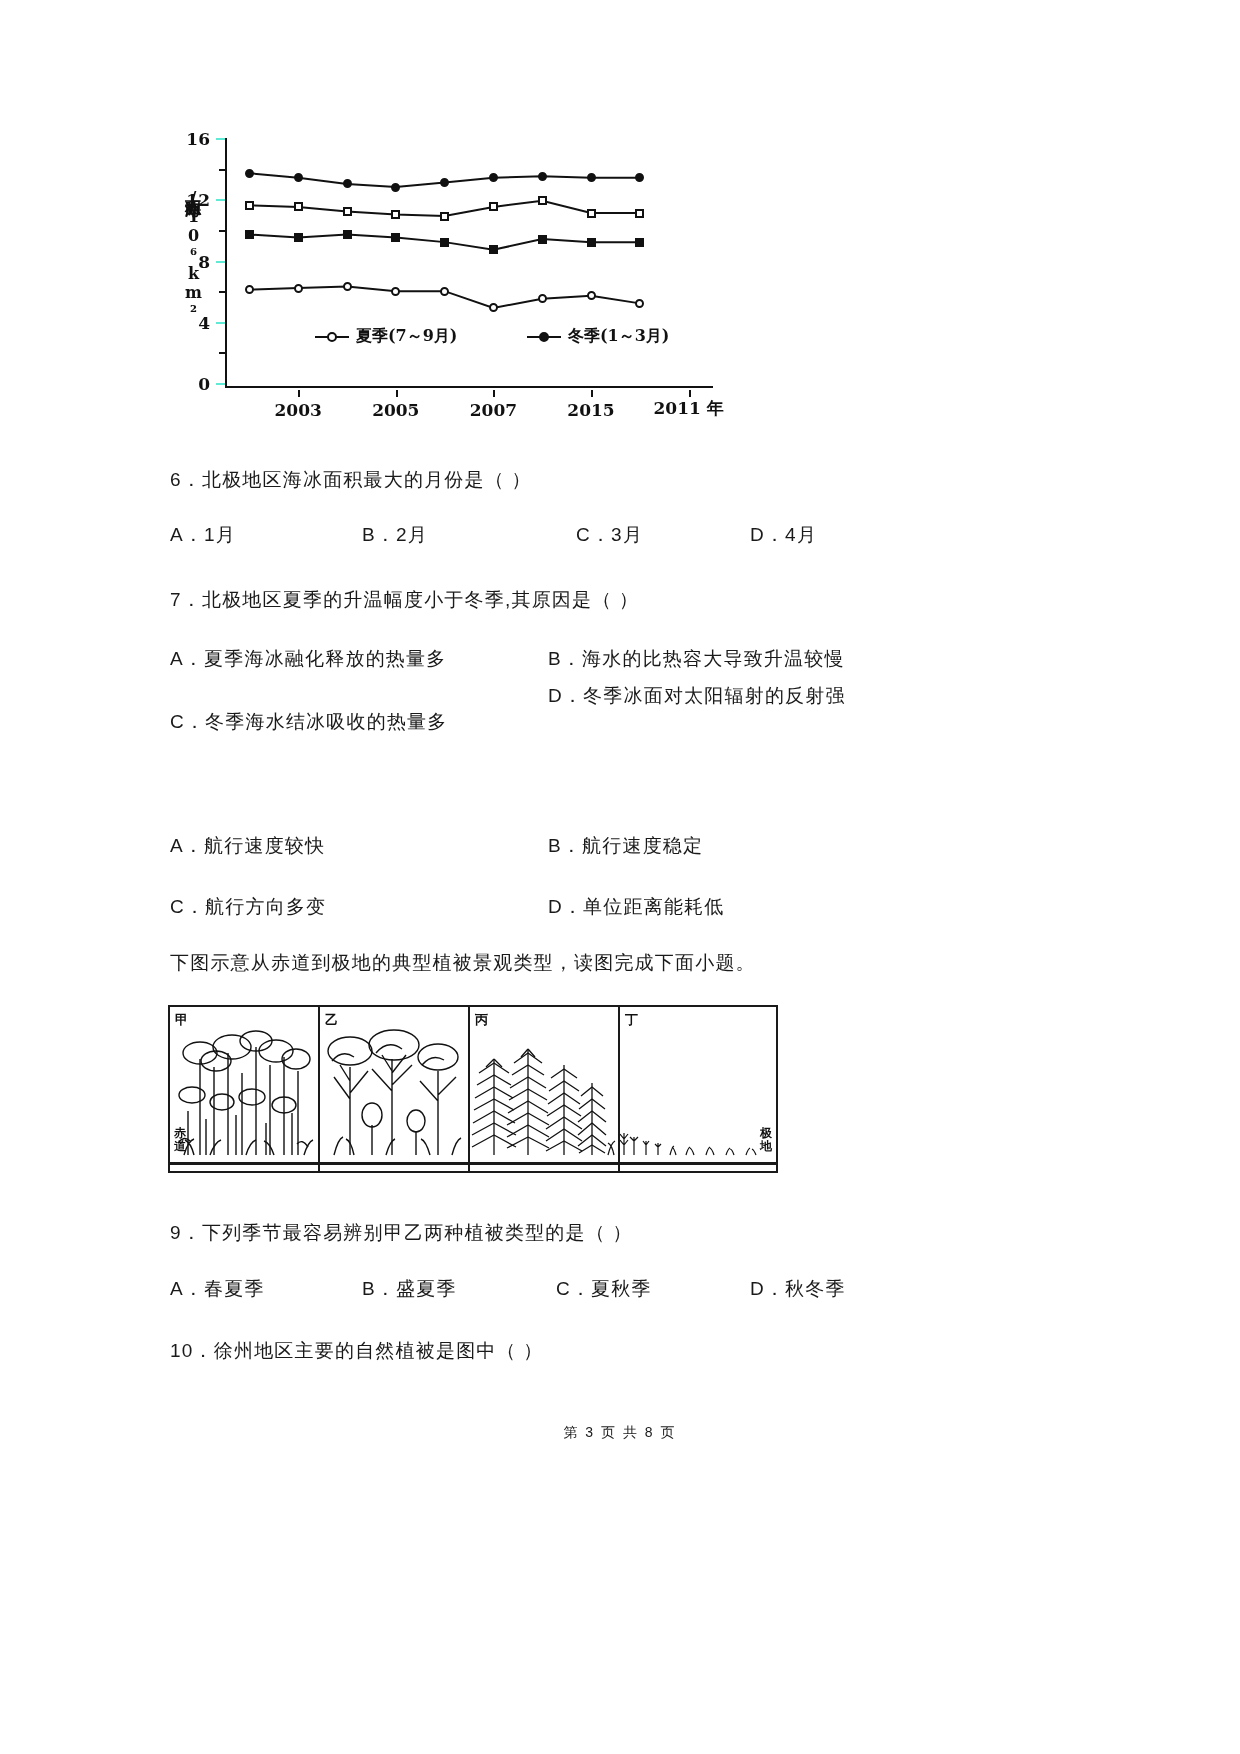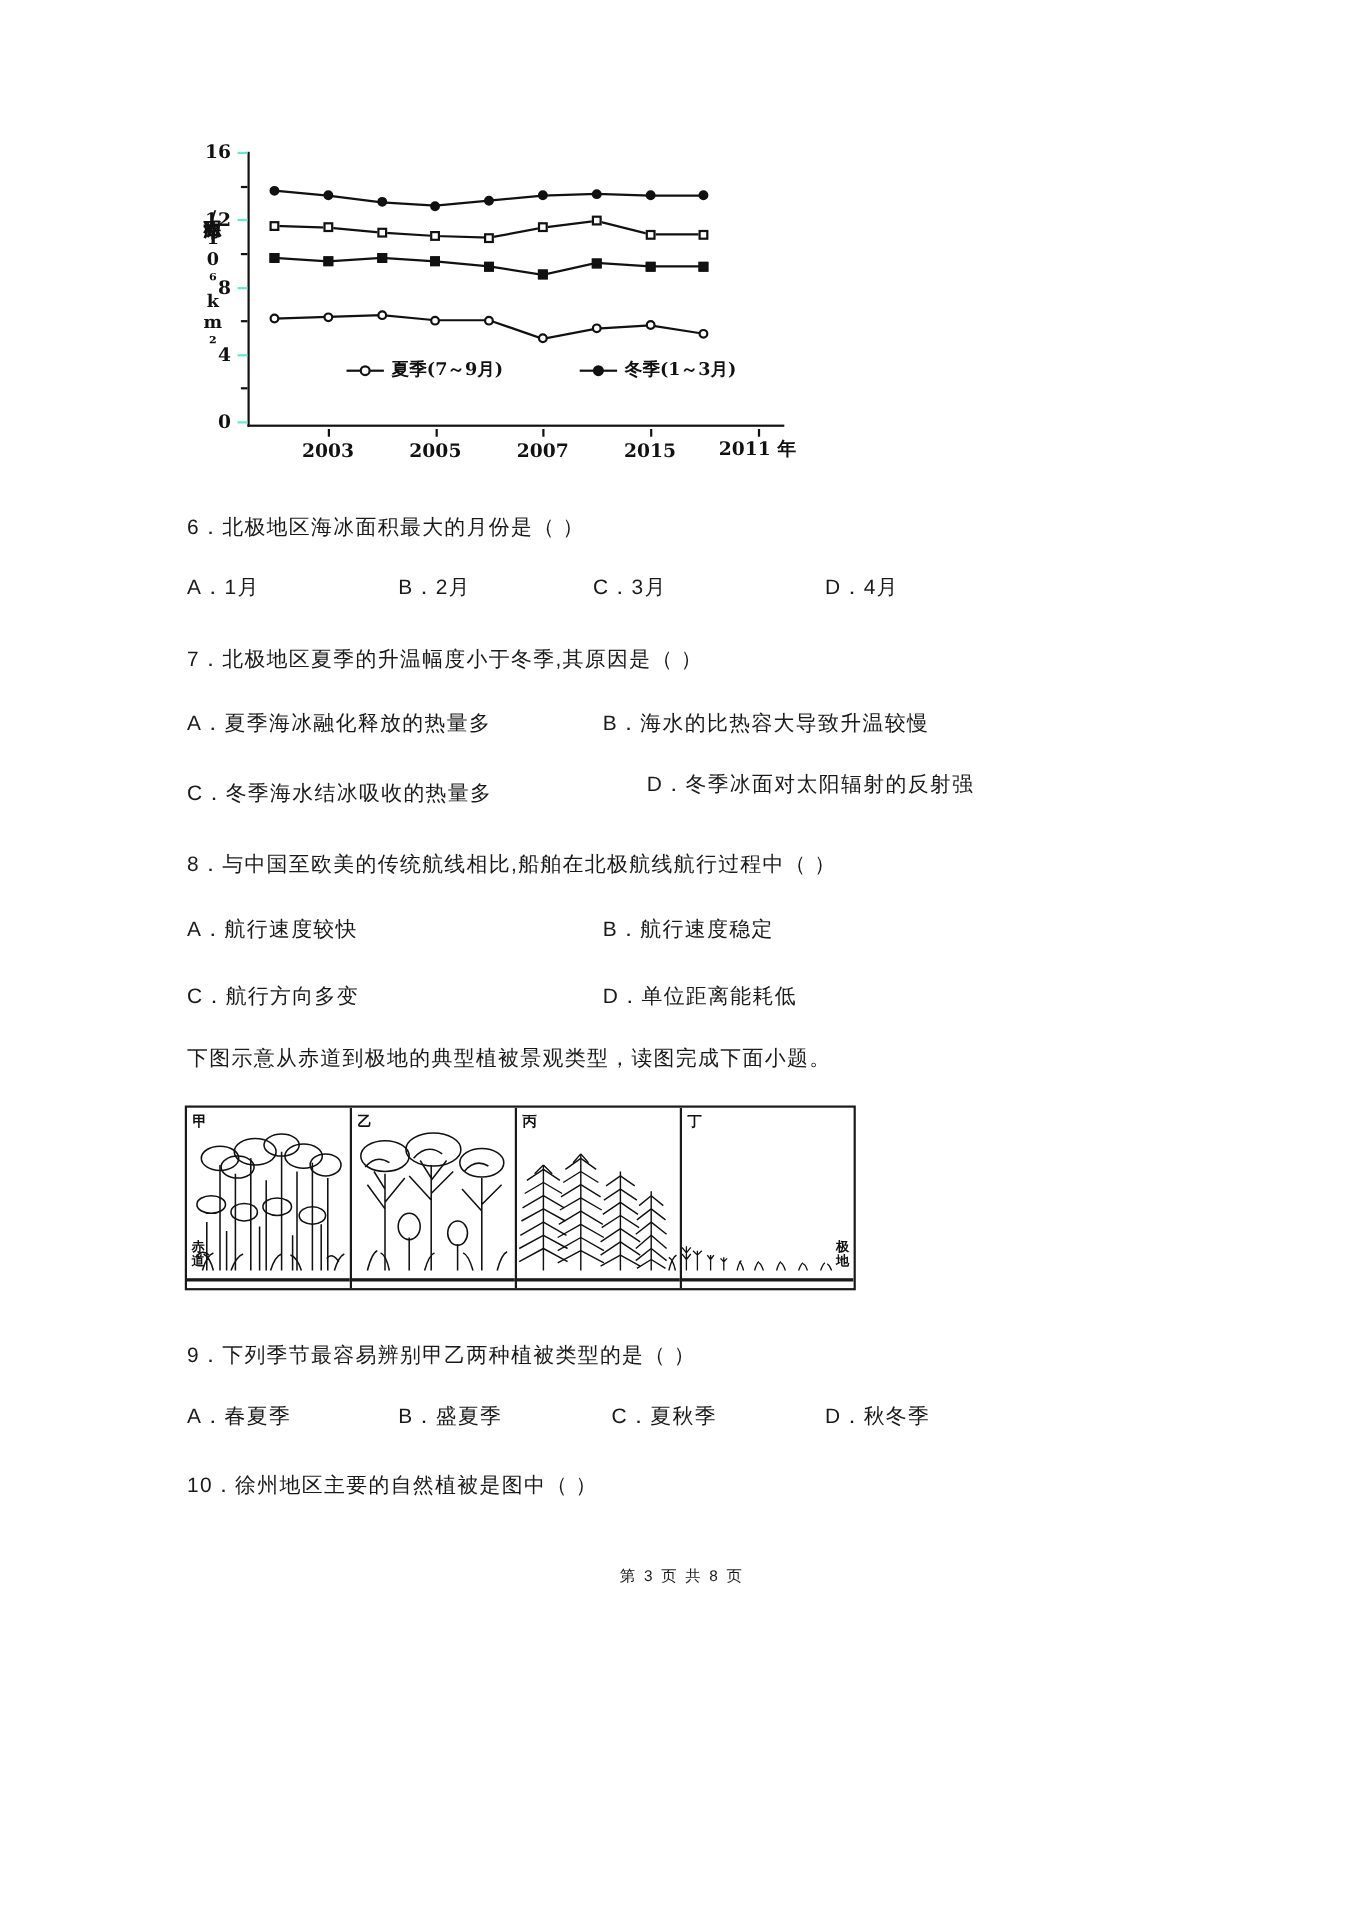--- a/index.html
+++ b/index.html
@@ -339,30 +339,29 @@
             <span>冬季(1～3月)</span>
           </div>
         </div>
       </div>
     </div>
   </div>
 
   <div class="qline" style="left:170px; top:466px;">6．北极地区海冰面积最大的月份是（   ）</div>
   <div class="opt" style="left:170px; top:521px;">A．1月</div>
   <div class="opt" style="left:362px; top:521px;">B．2月</div>
-  <div class="opt" style="left:539px; top:521px;">C．3月</div>
+  <div class="opt" style="left:576px; top:521px;">C．3月</div>
   <div class="opt" style="left:750px; top:521px;">D．4月</div>
 
   <div class="qline" style="left:170px; top:586px;">7．北极地区夏季的升温幅度小于冬季,其原因是（   ）</div>
   <div class="opt" style="left:170px; top:645px;">A．夏季海冰融化释放的热量多</div>
   <div class="opt" style="left:548px; top:645px;">B．海水的比热容大导致升温较慢</div>
   <div class="opt" style="left:170px; top:708px;">C．冬季海水结冰吸收的热量多</div>
-  <div class="opt" style="left:548px; top:700px;margin-left:40px;">D．冬季冰面对太阳辐射的反射强</div>
-
-  <div class="qline" style="left:170px; top:773px;">8．与中国至欧美的传统航线相比,船舶在北极航线航行过程中（   ）</div>
+  <div class="opt" style="left:548px; top:682px;">D．冬季冰面对太阳辐射的反射强</div>
+
   <div class="opt" style="left:170px; top:832px;">A．航行速度较快</div>
   <div class="opt" style="left:548px; top:832px;">B．航行速度稳定</div>
   <div class="opt" style="left:170px; top:893px;">C．航行方向多变</div>
   <div class="opt" style="left:548px; top:893px;">D．单位距离能耗低</div>
 
   <div class="qline" style="left:170px; top:949px;">下图示意从赤道到极地的典型植被景观类型，读图完成下面小题。</div>
 
   <div class="figure-veg">
 
     <div class="veg-panel" style="left:0; width:150px;">

